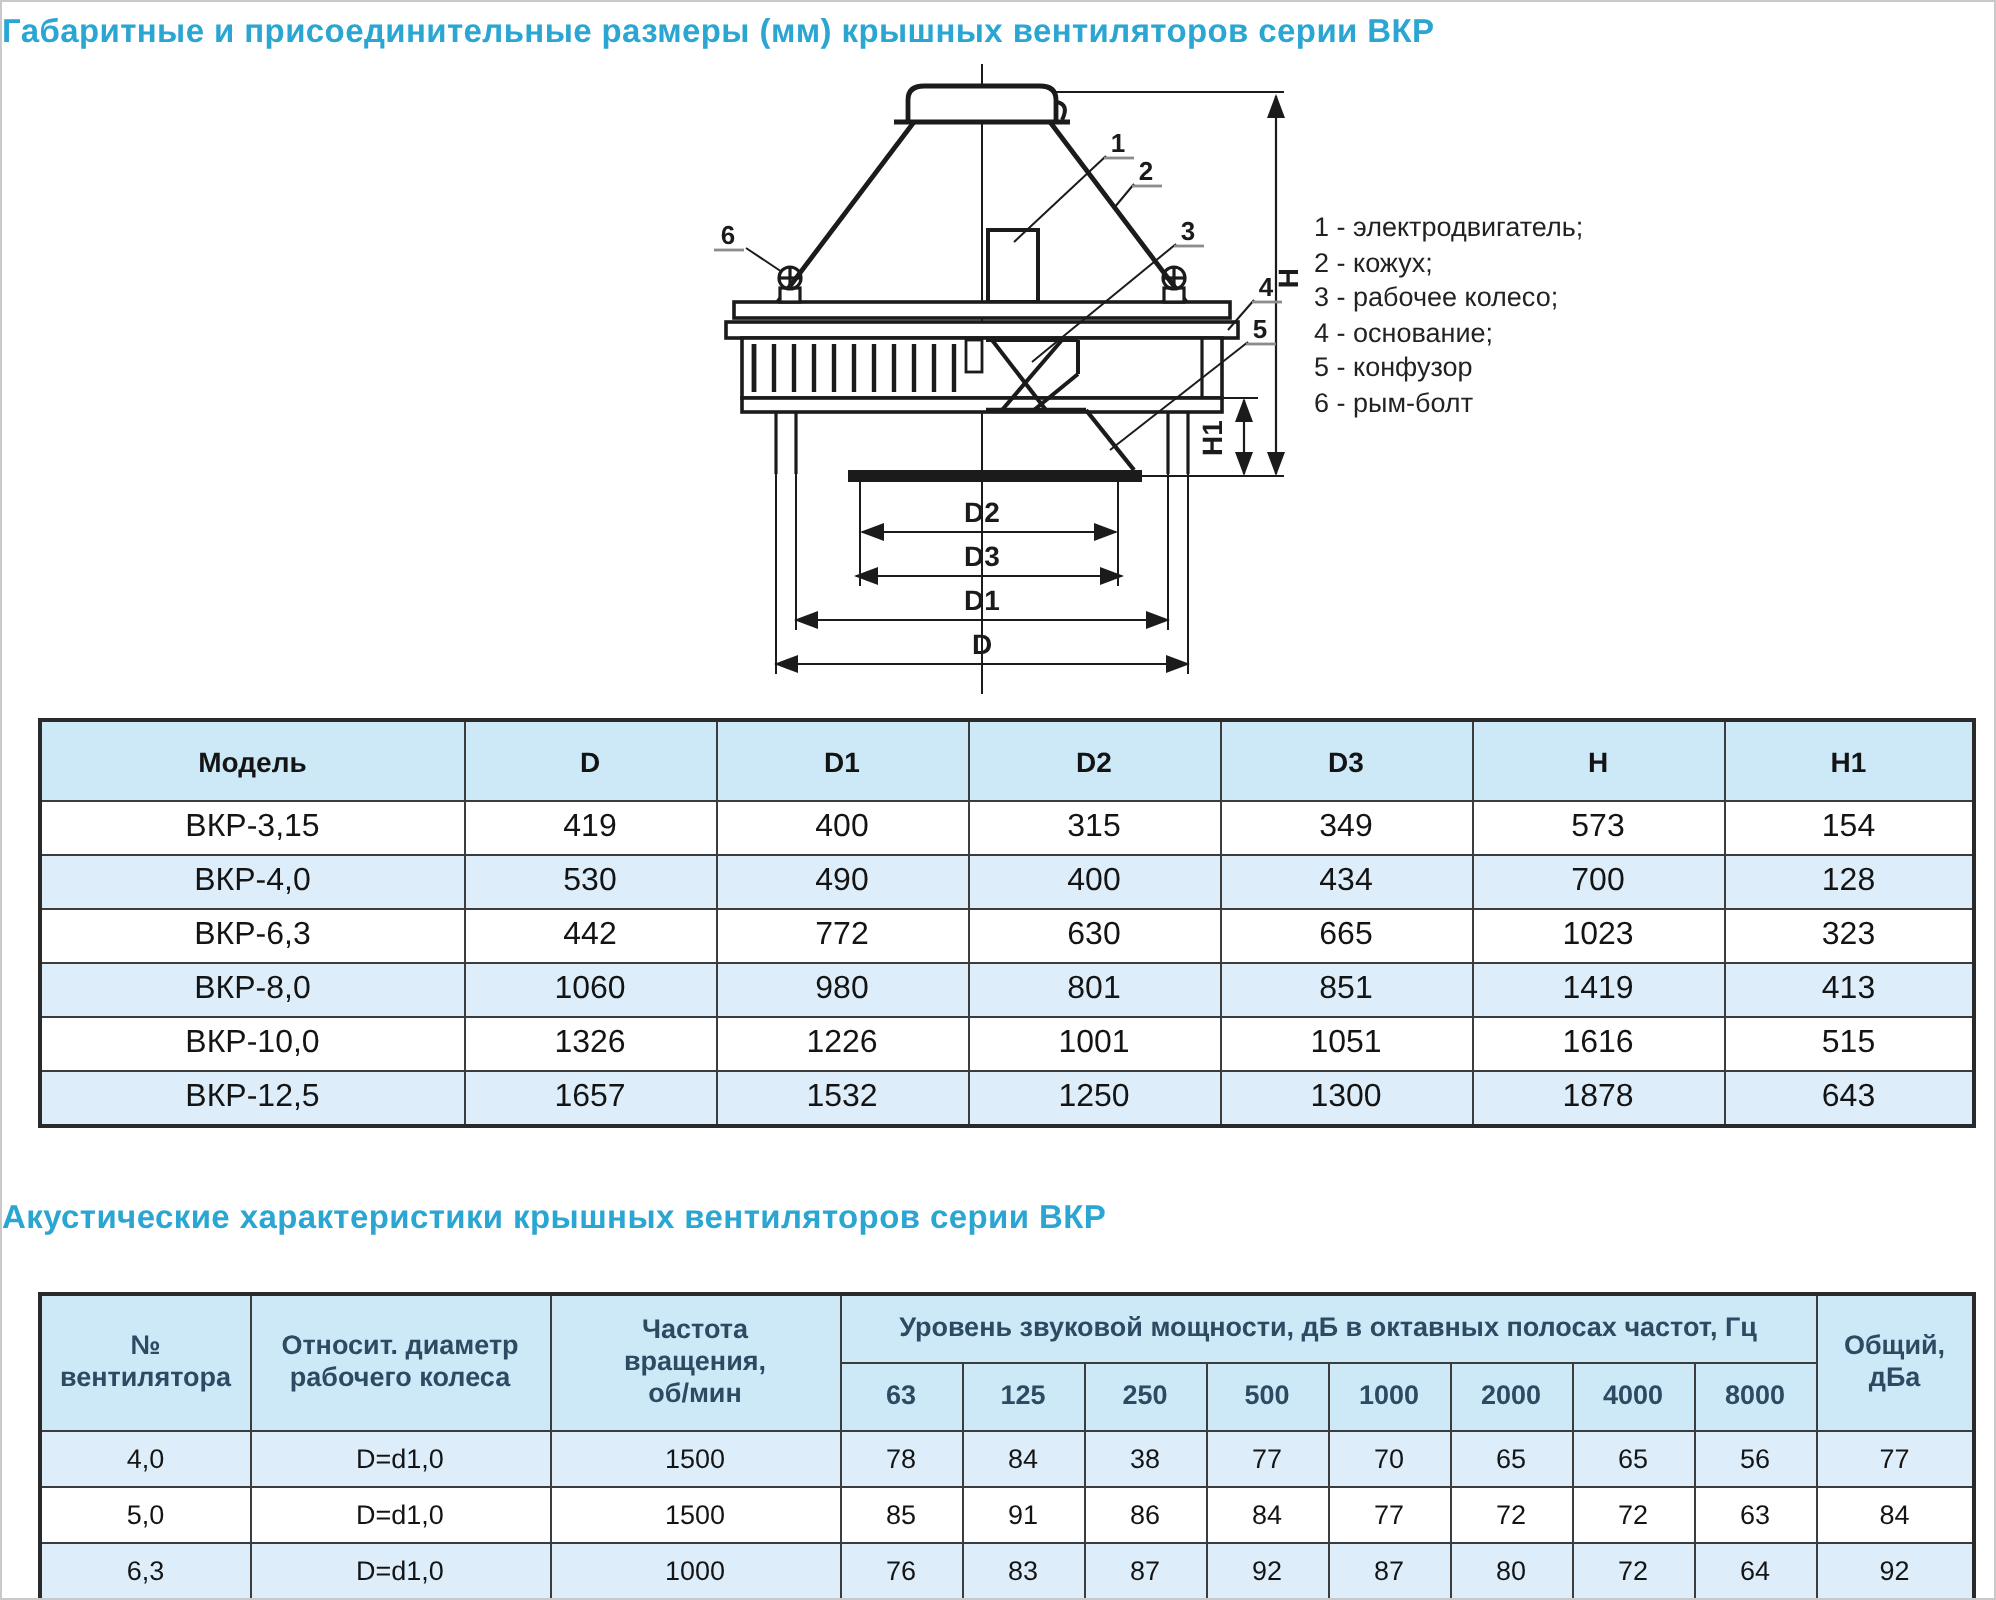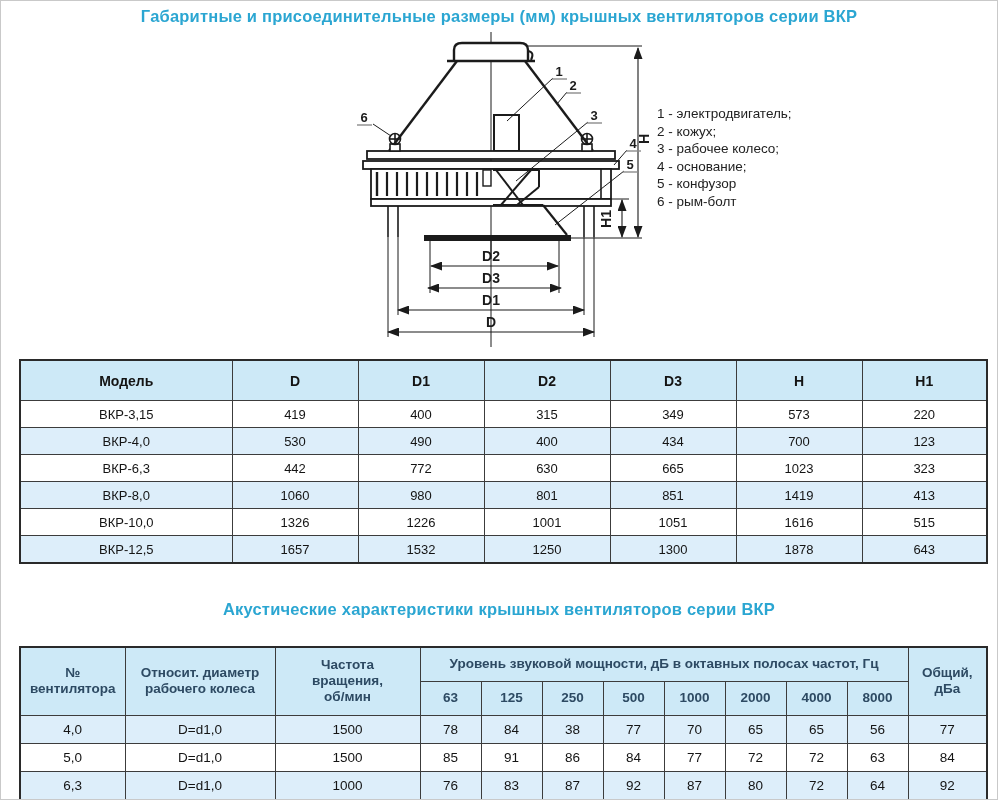--- a/index.html
+++ b/index.html
@@ -2,36 +2,36 @@
 <html><head>
 <meta charset="utf-8">
 <style>
   html,body { margin:0; padding:0; background:#fff; }
   .page {
     position:relative; width:998px; height:800px; box-sizing:border-box;
     border:1px solid #c9c9c9; background:#fff; overflow:hidden;
     font-family:"Liberation Sans", sans-serif;
   }
   .title {
-    position:absolute; left:0; width:100%; text-align:center;
+    position:absolute; left:0; width:100%; text-align:left;
     font-weight:bold; font-size:16.5px; color:#2ba6d2; letter-spacing:.2px;
   }
   #title-dimensions { top:6px; }
   #title-acoustics  { top:599px; }
 
   .diagram-wrap { position:absolute; left:0; top:28px; width:998px; height:326px; }
   .drawing { position:absolute; left:330px; top:0; }
   .legend { position:absolute; left:656px; top:76px; font-size:13.5px; color:#222; }
   .legend div { line-height:17.5px; white-space:nowrap; }
 
   table { border-collapse:collapse; table-layout:fixed; background:#fff; }
   .dim-table { position:absolute; left:18px; top:358px; width:967px; border:2px solid #2a2a2a; }
   .dim-table th, .dim-table td {
     border:1px solid #3c3c3c; text-align:center; vertical-align:middle;
-    font-size:13px; color:#141414; padding:0 4px; overflow:hidden;
+    font-size:16px; color:#141414; padding:0 4px; overflow:hidden;
   }
   .dim-table thead th { background:#cde9f7; height:39px; font-size:14px; font-weight:bold; }
   .dim-table tbody td { height:26px; }
   .dim-table tbody tr:nth-child(even) td { background:#ddeefa; }
 
   .ac-table { position:absolute; left:18px; top:645px; width:967px; border:2px solid #2a2a2a; }
   .ac-table th, .ac-table td {
     border:1px solid #3c3c3c; text-align:center; vertical-align:middle;
     padding:0 3px; overflow:hidden;
   }
@@ -220,30 +220,30 @@
         </tr>
     </thead>
     <tbody>
         <tr>
           <td>ВКР-3,15</td>
           <td>419</td>
           <td>400</td>
           <td>315</td>
           <td>349</td>
           <td>573</td>
-          <td>220</td>
+          <td>154</td>
         </tr>
         <tr>
           <td>ВКР-4,0</td>
           <td>530</td>
           <td>490</td>
           <td>400</td>
           <td>434</td>
           <td>700</td>
-          <td>123</td>
+          <td>128</td>
         </tr>
         <tr>
           <td>ВКР-6,3</td>
           <td>442</td>
           <td>772</td>
           <td>630</td>
           <td>665</td>
           <td>1023</td>
           <td>323</td>
         </tr>

